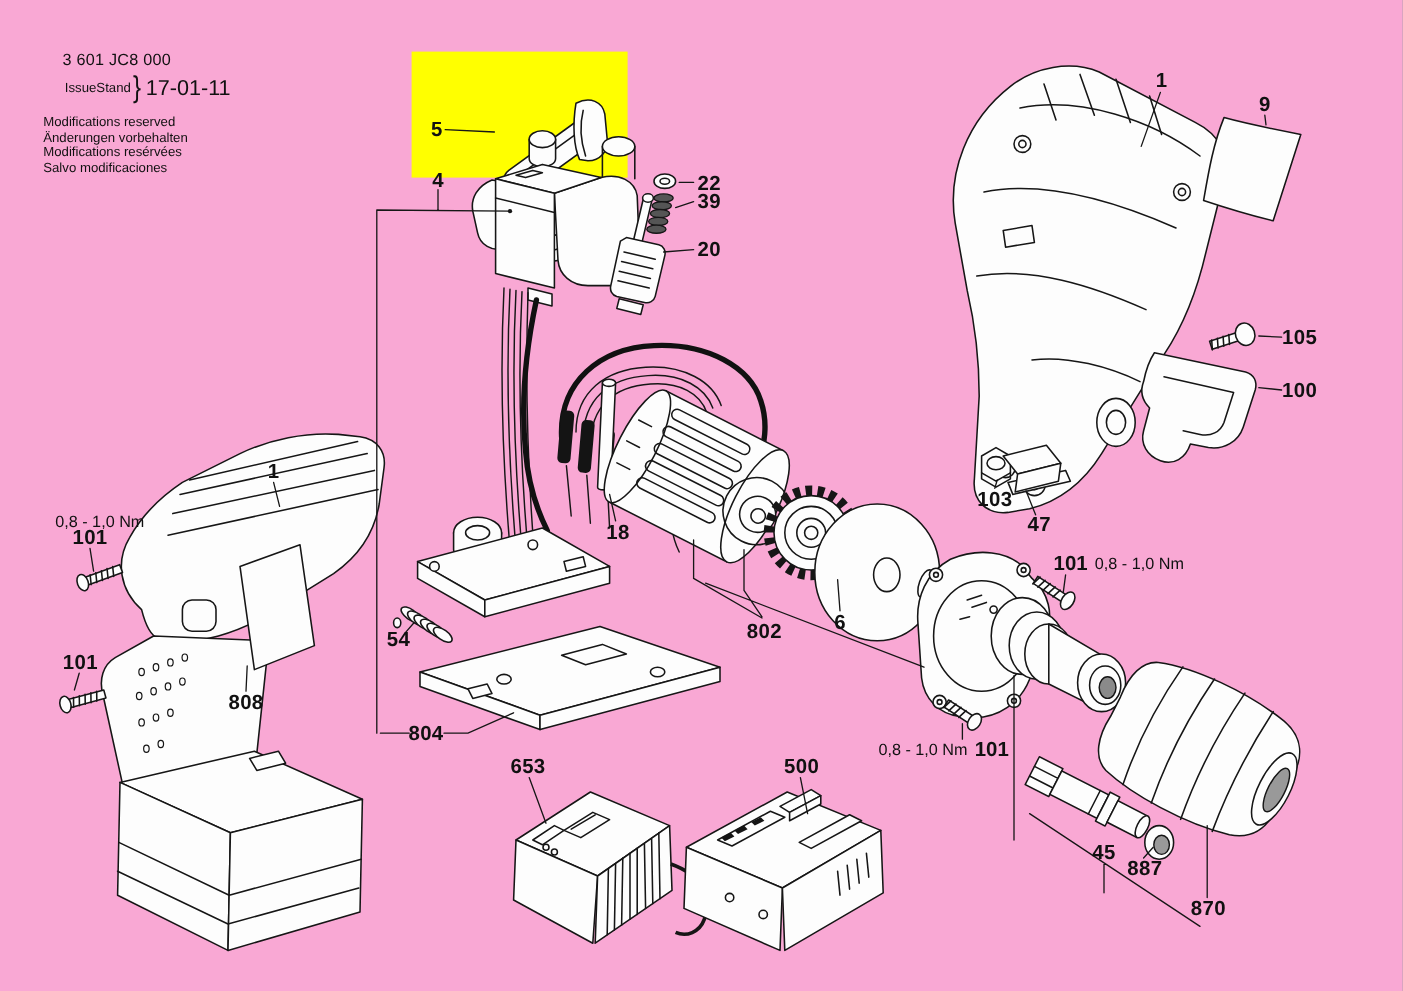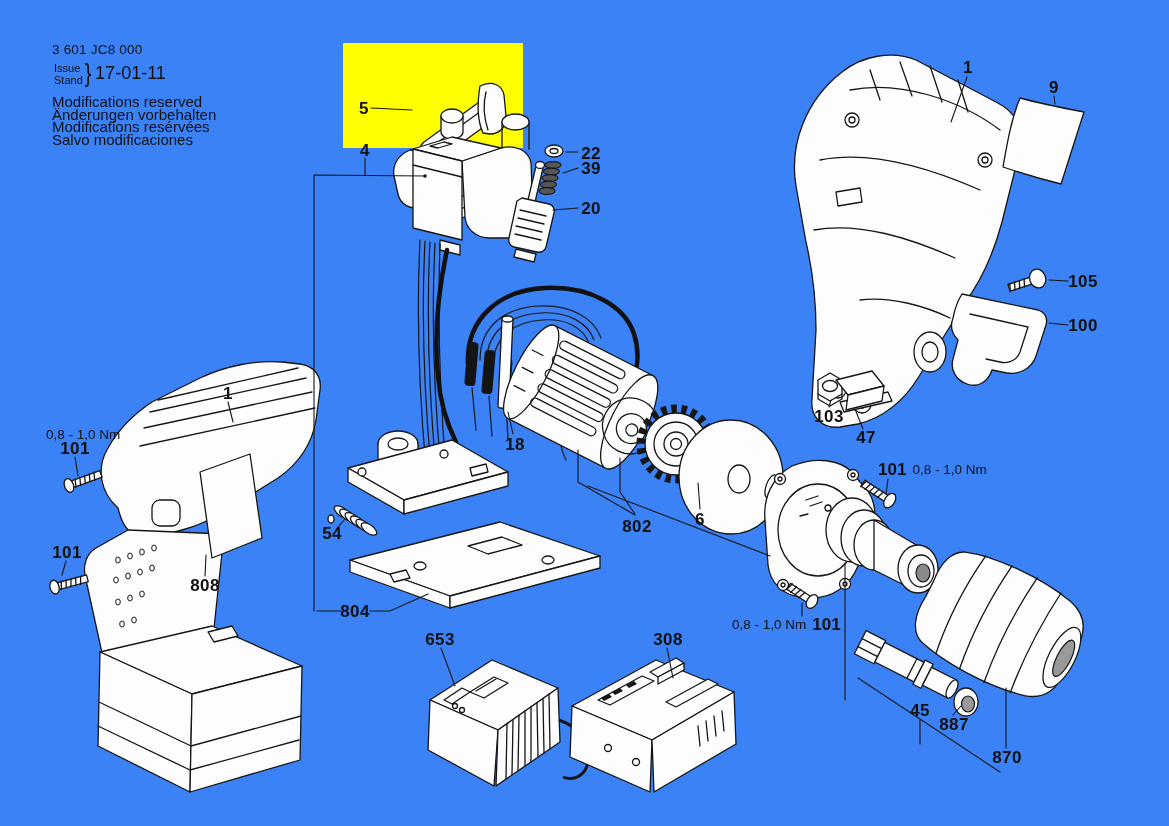--- a/index.html
+++ b/index.html
@@ -1,37 +1,37 @@
 <!DOCTYPE html>
 <html><head>
 <meta charset="utf-8">
 <style>
   html,body{margin:0;padding:0;background:#9e9e9e;}
   #stage{
-    position:relative;width:1169px;height:826px;background:#3b82f6;
+    position:relative;width:1169px;height:826px;background:#f9a8d4;
     overflow:hidden;font-family:"Liberation Sans",sans-serif;color:#111;
   }
   #art{position:absolute;left:0;top:0;}
   .ln{fill:none;stroke:#161616;stroke-width:1.3;stroke-linejoin:round;stroke-linecap:round;}
   .fw{fill:#fdfdfd;stroke:#161616;stroke-width:1.3;stroke-linejoin:round;stroke-linecap:round;}
   .fd{fill:#141414;stroke:none;}
   .ld{fill:none;stroke:#161616;stroke-width:1.1;stroke-linecap:round;}
   .thick{fill:none;stroke:#111;stroke-width:4.5;stroke-linecap:round;}
   .wire{fill:none;stroke:#161616;stroke-width:1.2;stroke-linecap:round;}
   .co{position:absolute;transform:translate(-50%,-50%);font-weight:bold;font-size:17px;
       line-height:1;white-space:nowrap;letter-spacing:.3px;}
   .tq{position:absolute;font-size:13.5px;white-space:nowrap;}
   .tq-row{position:absolute;display:flex;align-items:center;gap:6px;font-size:13.5px;white-space:nowrap;}
   .co-inline{font-weight:bold;font-size:17px;line-height:1;}
   #doc-number{position:absolute;left:52px;top:42px;font-size:13.5px;letter-spacing:.2px;}
   #issue-block{position:absolute;left:54px;top:59px;display:flex;align-items:center;}
-  #issue-block .labels{display:flex;flex-direction:column;font-size:11px;line-height:12px;}
+  #issue-block .labels{display:flex;flex-direction:row;font-size:11px;line-height:12px;}
   #issue-block .brace{font-size:25px;font-weight:300;margin:0 3px 0 1px;transform:scaleX(.8);}
   #issue-block .date{font-size:18px;}
-  #mods{position:absolute;left:52px;top:96px;font-size:15px;line-height:12.5px;}
+  #mods{position:absolute;left:36px;top:96px;font-size:11px;line-height:12.5px;}
 </style>
 </head>
 <body>
 
 <div id="stage">
 
   <svg id="art" width="1169" height="826" viewBox="0 0 1169 826">
 
     <g>
       <rect x="343" y="43" width="180" height="105" fill="#ffff00"></rect>
@@ -391,21 +391,21 @@
   <div class="co" style="left:228px;top:393px">1</div>
   <div class="co" style="left:75px;top:448px">101</div>
   <div class="co" style="left:67px;top:552px">101</div>
   <div class="co" style="left:515px;top:444px">18</div>
   <div class="co" style="left:637px;top:526px">802</div>
   <div class="co" style="left:700px;top:519px">6</div>
   <div class="co" style="left:332px;top:533px">54</div>
   <div class="co" style="left:205px;top:585px">808</div>
   <div class="co" style="left:355px;top:611px">804</div>
   <div class="co" style="left:440px;top:639px">653</div>
-  <div class="co" style="left:668px;top:639px">308</div>
+  <div class="co" style="left:668px;top:639px">500</div>
   <div class="co" style="left:954px;top:724px">887</div>
   <div class="co" style="left:920px;top:710px">45</div>
   <div class="co" style="left:1007px;top:757px">870</div>
 
   <div class="tq" style="left:46px;top:427px">0,8 - 1,0 Nm</div>
   <div class="tq-row" style="left:878px;top:461px">
     <span class="co-inline">101</span>
     <span>0,8 - 1,0 Nm</span>
   </div>
   <div class="tq-row" style="left:732px;top:616px">

